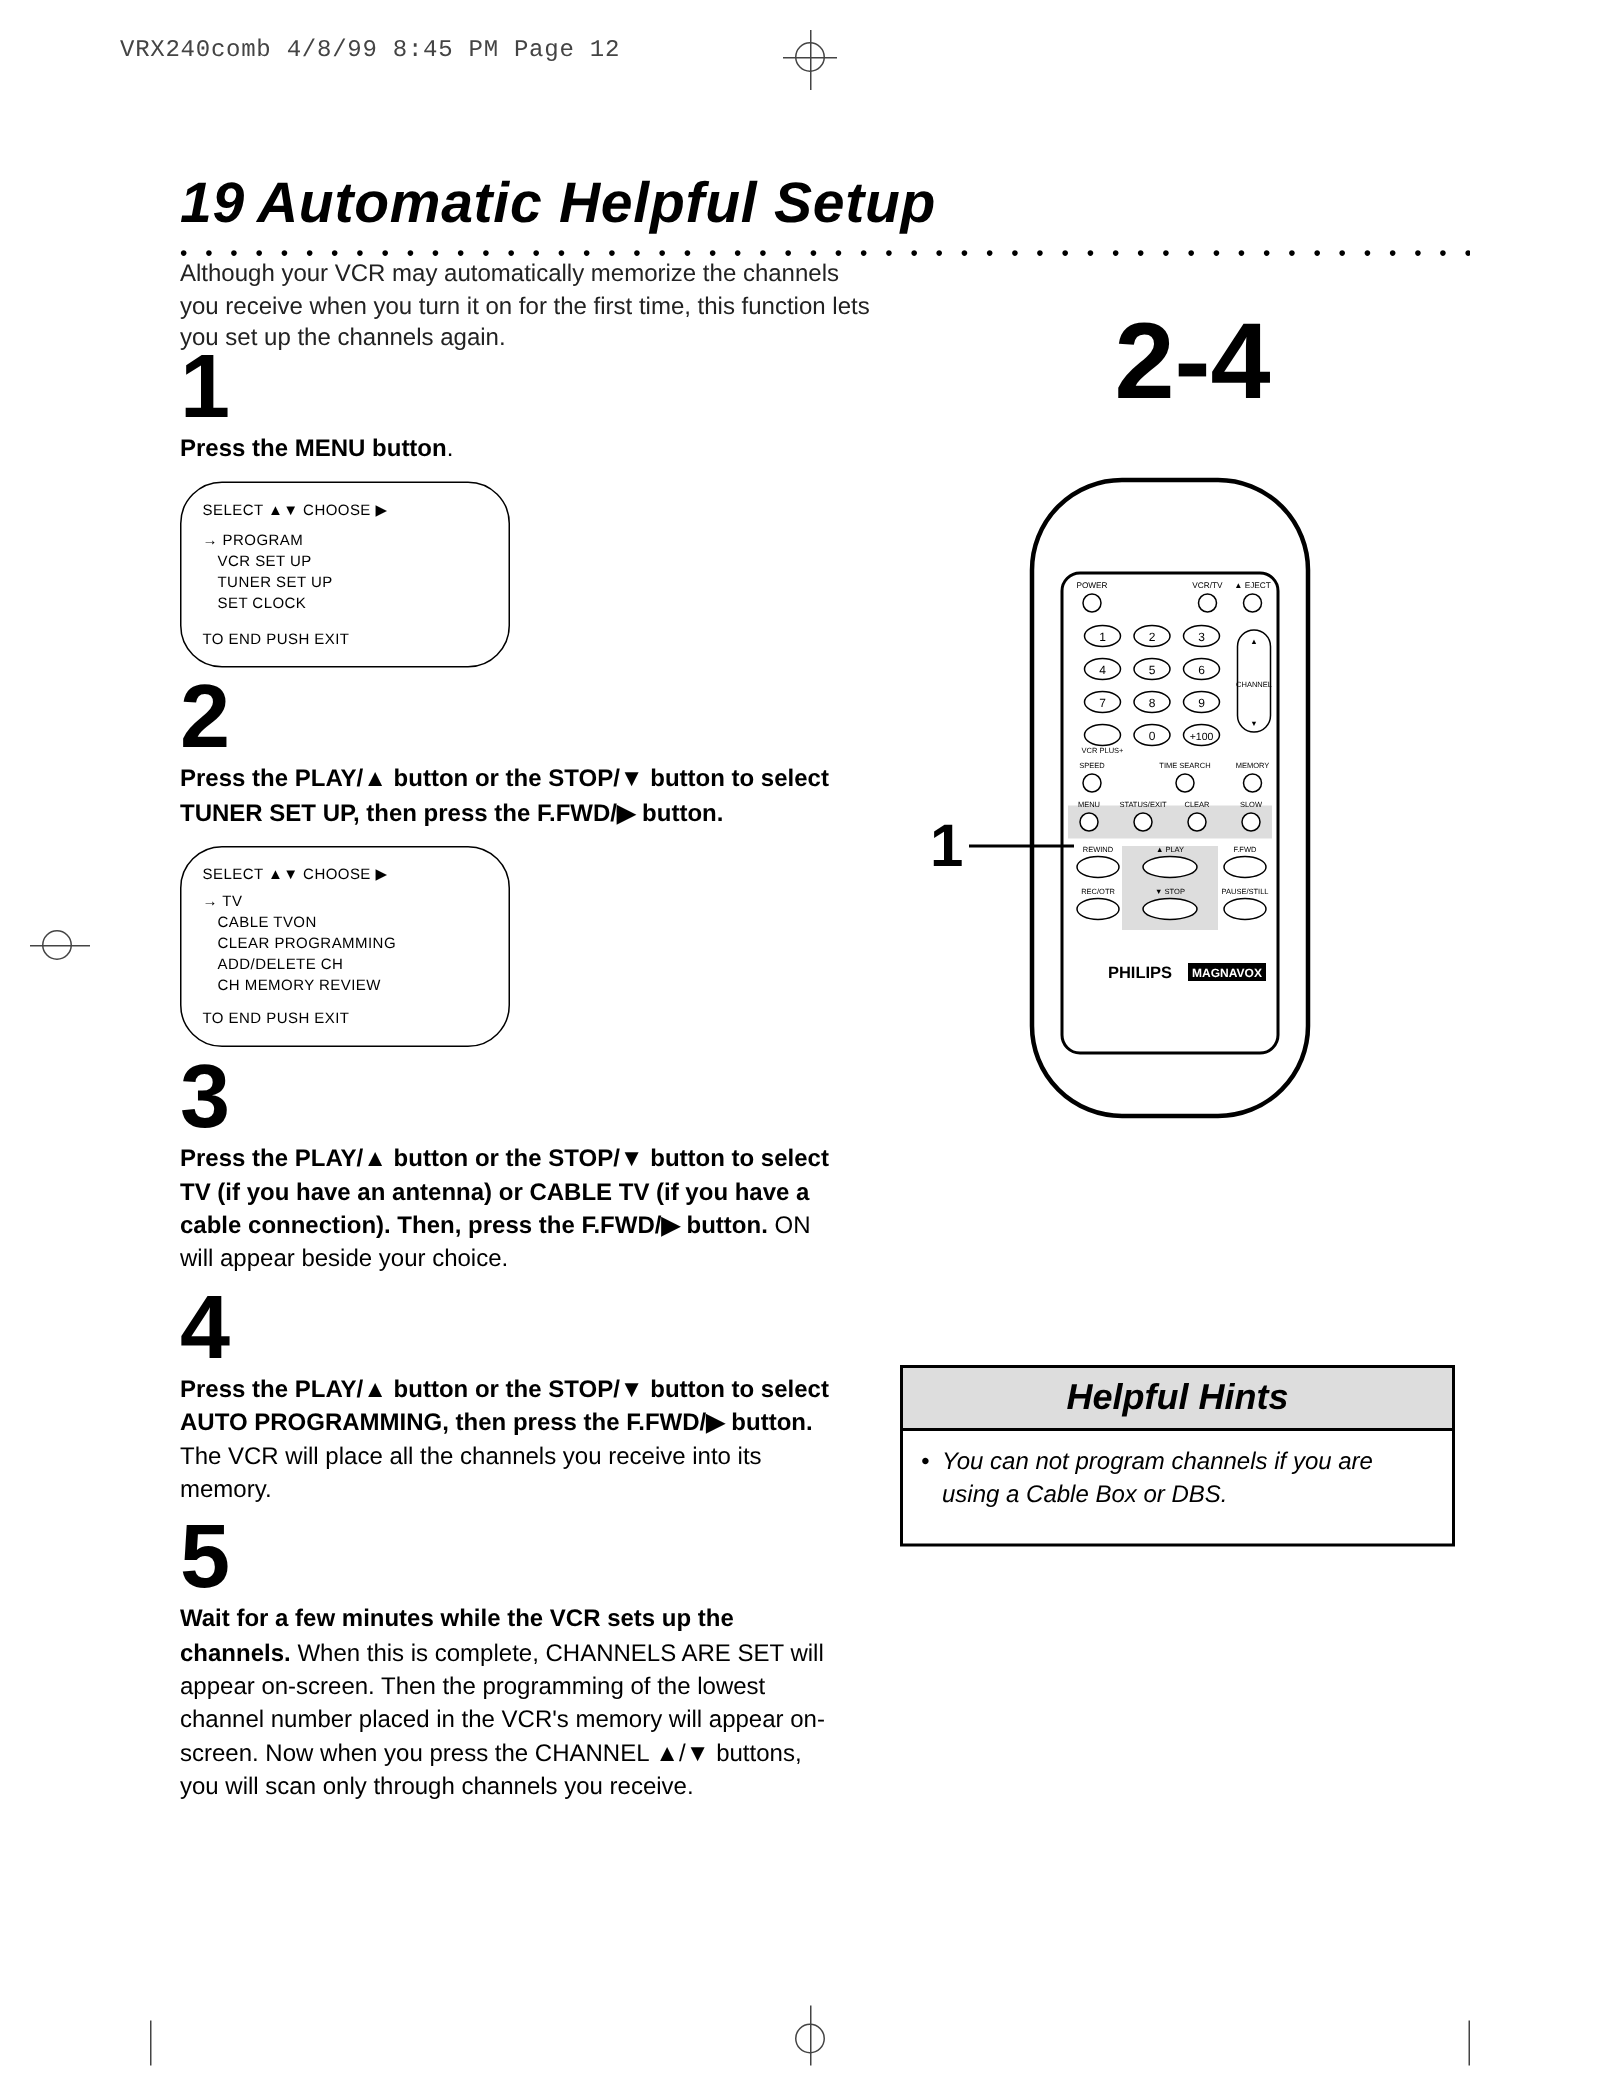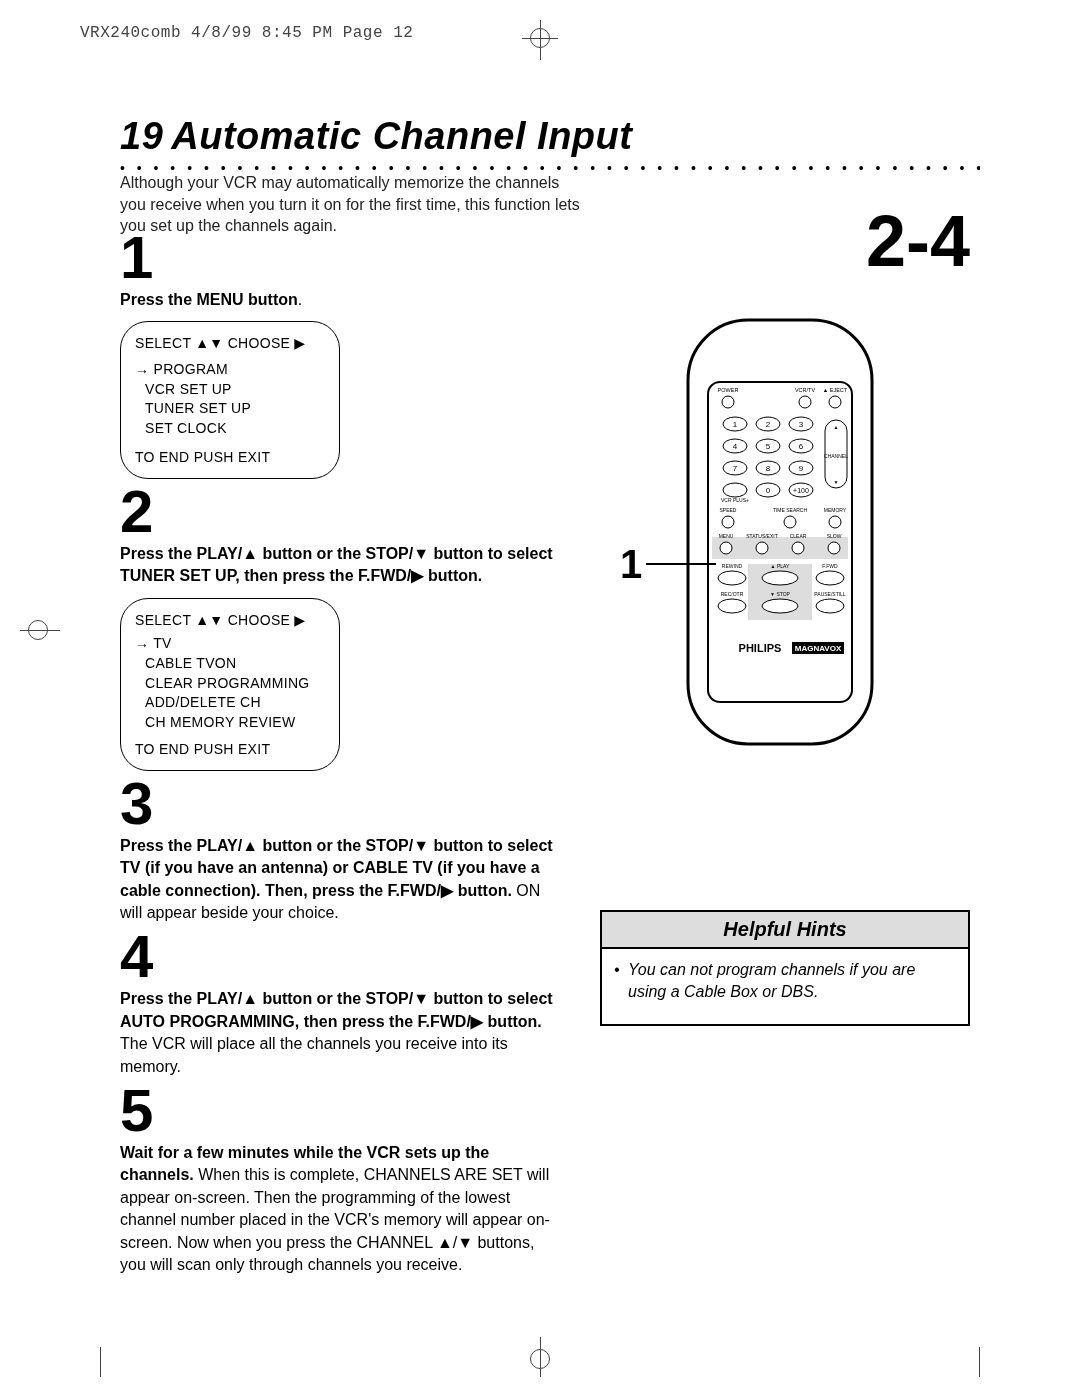--- a/index.html
+++ b/index.html
@@ -95,37 +95,37 @@
     line-height: 1.4;
   }
   .step-text .bold { font-weight: bold; }
   .osd {
     border: 1.5px solid #000;
     border-radius: 28px;
     width: 220px;
     padding: 12px 14px 10px 14px;
     margin-top: 10px;
     margin-bottom: 4px;
-    font-size: 14px;
+    font-size: 10px;
     line-height: 1.4;
     font-family: Arial, sans-serif;
     letter-spacing: 0.3px;
   }
   .osd .indent { padding-left: 10px; }
   .osd .row { display: flex; }
   .right-col {
     position: absolute;
     top: 200px;
     left: 620px;
     width: 360px;
   }
   .big-range {
     font-size: 72px;
     font-weight: bold;
-    text-align: right;
+    text-align: center;
     margin-right: 10px;
     margin-bottom: 30px;
   }
   .remote-wrap {
     position: relative;
     width: 200px;
     height: 440px;
     margin-left: 60px;
   }
   .callout-num {
@@ -143,21 +143,21 @@
     left: 600px;
     width: 370px;
     border: 2px solid #000;
   }
   .hints-header {
     background: #ddd;
     border-bottom: 2px solid #000;
     padding: 6px 10px;
     font-style: italic;
     font-weight: bold;
-    font-size: 20px;
+    font-size: 24px;
     text-align: center;
   }
   .hints-body {
     padding: 10px 12px 14px 12px;
     font-size: 16px;
     font-style: italic;
     line-height: 1.35;
   }
   .hints-body li {
     list-style: none;
@@ -217,21 +217,21 @@
 <div class="crop-left-mid"></div>
 <div class="crop-left-circle"></div>
 <div class="crop-bot-left"></div>
 <div class="crop-bot-right"></div>
 <div class="crop-bot-mid"></div>
 <div class="crop-bot-circle"></div>
 
 <div class="print-header">VRX240comb  4/8/99 8:45 PM  Page 12</div>
 
 <h1 class="page-title">
-  <span class="num">19</span><span>Automatic Channel Input</span>
+  <span class="num">19</span><span>Automatic Helpful Setup</span>
 </h1>
 
 <div class="dots">• • • • • • • • • • • • • • • • • • • • • • • • • • • • • • • • • • • • • • • • • • • • • • • • • • • • • • • • • • • • • • • • • • • • • • • • • • • • • •</div>
 
 <p class="intro">Although your VCR may automatically memorize the channels you receive when you turn it on for the first time, this function lets you set up the channels again.</p>
 
 <div class="left-col">
 
   <div class="step-num">1</div>
   <p class="step-text">

